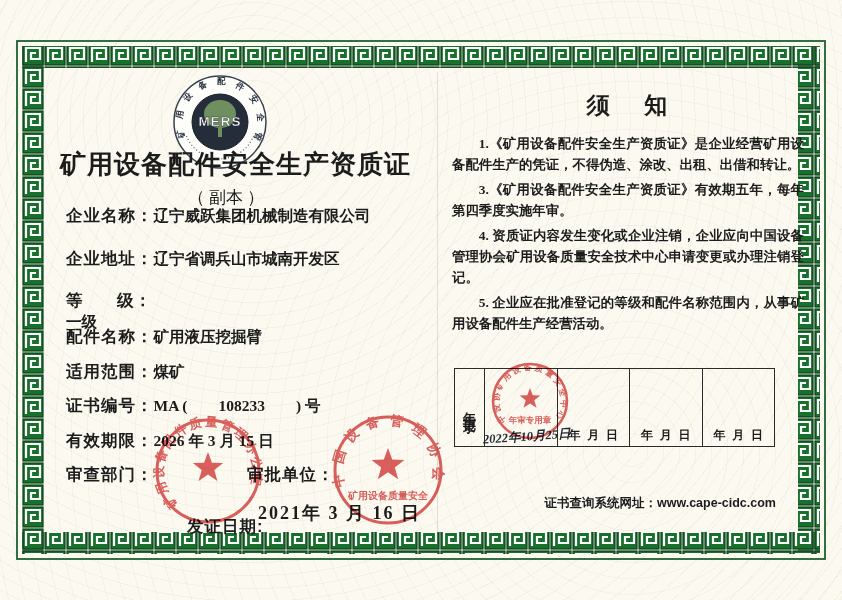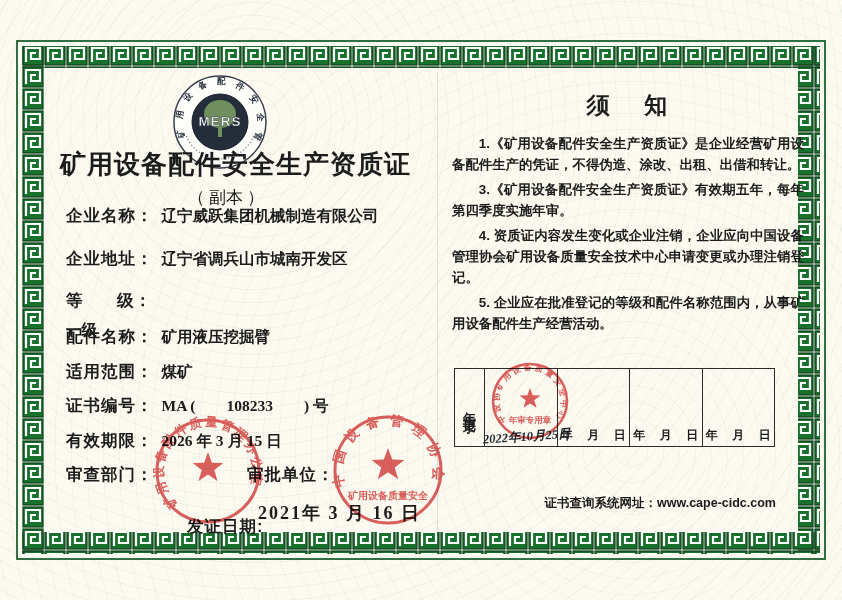--- a/index.html
+++ b/index.html
@@ -12,36 +12,36 @@
   .abs{position:absolute;}
   svg{display:block;}
   
   .border-svg{position:absolute;left:0;top:0;pointer-events:none;}
   
   .fold{position:absolute;left:437px;top:72px;width:1px;height:460px;background:rgba(110,110,100,0.18);}
   
   .cert-title{left:60px;top:147px;width:332px;text-align:center;font-size:26px;font-weight:bold;letter-spacing:1px;white-space:pre;}
   .cert-subtitle{left:60px;top:186px;width:332px;text-align:center;font-size:17px;font-family:"Liberation Serif",serif;white-space:pre;}
   
-  .field{position:absolute;left:66px;white-space:pre;display:flex;align-items:baseline;gap:8px;}
+  .field{position:absolute;left:66px;white-space:pre;display:flex;align-items:baseline;}
   .field .lbl{font-weight:bold;font-size:16.5px;letter-spacing:1px;}
   .field .val{font-size:15.5px;font-family:"Liberation Serif",serif;font-weight:600;}
   .inline-lbl{position:absolute;font-weight:bold;font-size:16.5px;letter-spacing:1px;white-space:pre;}
   .issue-val{position:absolute;font-size:18px;font-family:"Liberation Serif",serif;font-weight:600;white-space:pre;letter-spacing:2px;}
   
   .notice-title{left:452px;top:90px;width:350px;text-align:center;font-size:23px;font-weight:bold;font-family:"Liberation Serif",serif;white-space:pre;}
   .notice-body{left:452px;top:133px;width:352px;}
-  .notice-body p{margin:0 0 3px 0;font-size:13.4px;line-height:21.4px;text-indent:2em;text-align:justify;font-family:Liberation Sans, sans-serif;font-weight:600;}
+  .notice-body p{margin:0 0 3px 0;font-size:13.4px;line-height:21.4px;text-indent:2em;text-align:justify;font-family:Liberation Serif, serif;font-weight:600;}
   
   .rev-table{left:454px;top:368px;width:321px;height:79px;display:flex;border:1.6px solid #2b2b2b;box-sizing:border-box;background:transparent;}
   .rev-head{width:29px;border-right:1.4px solid #2b2b2b;display:flex;align-items:center;justify-content:center;
     font-size:13px;font-weight:bold;writing-mode:vertical-lr;letter-spacing:3px;text-orientation:upright;line-height:1;}
   .rev-cell{flex:1;border-right:1.2px solid #2b2b2b;position:relative;}
   .rev-cell:last-child{border-right:none;}
-  .rev-date{position:absolute;bottom:2px;left:0;right:0;text-align:center;font-size:12px;font-weight:bold;white-space:pre;font-family:Liberation Mono, monospace;}
+  .rev-date{position:absolute;bottom:2px;left:0;right:0;text-align:center;font-size:12px;font-weight:bold;white-space:pre;font-family:Liberation Sans, sans-serif;}
   .rev-hand{position:absolute;bottom:0px;left:-2px;right:0;text-align:center;font-size:12.5px;font-style:italic;font-weight:bold;
     color:#222a33;transform:rotate(-4deg);white-space:nowrap;font-family:"Liberation Serif",serif;}
   
   .footer-line{left:500px;top:495px;width:276px;text-align:right;font-size:12.5px;font-weight:bold;white-space:pre;}
   
   .stamp{position:absolute;mix-blend-mode:multiply;opacity:0.88;}
 </style>
 </head>
 <body>
 

